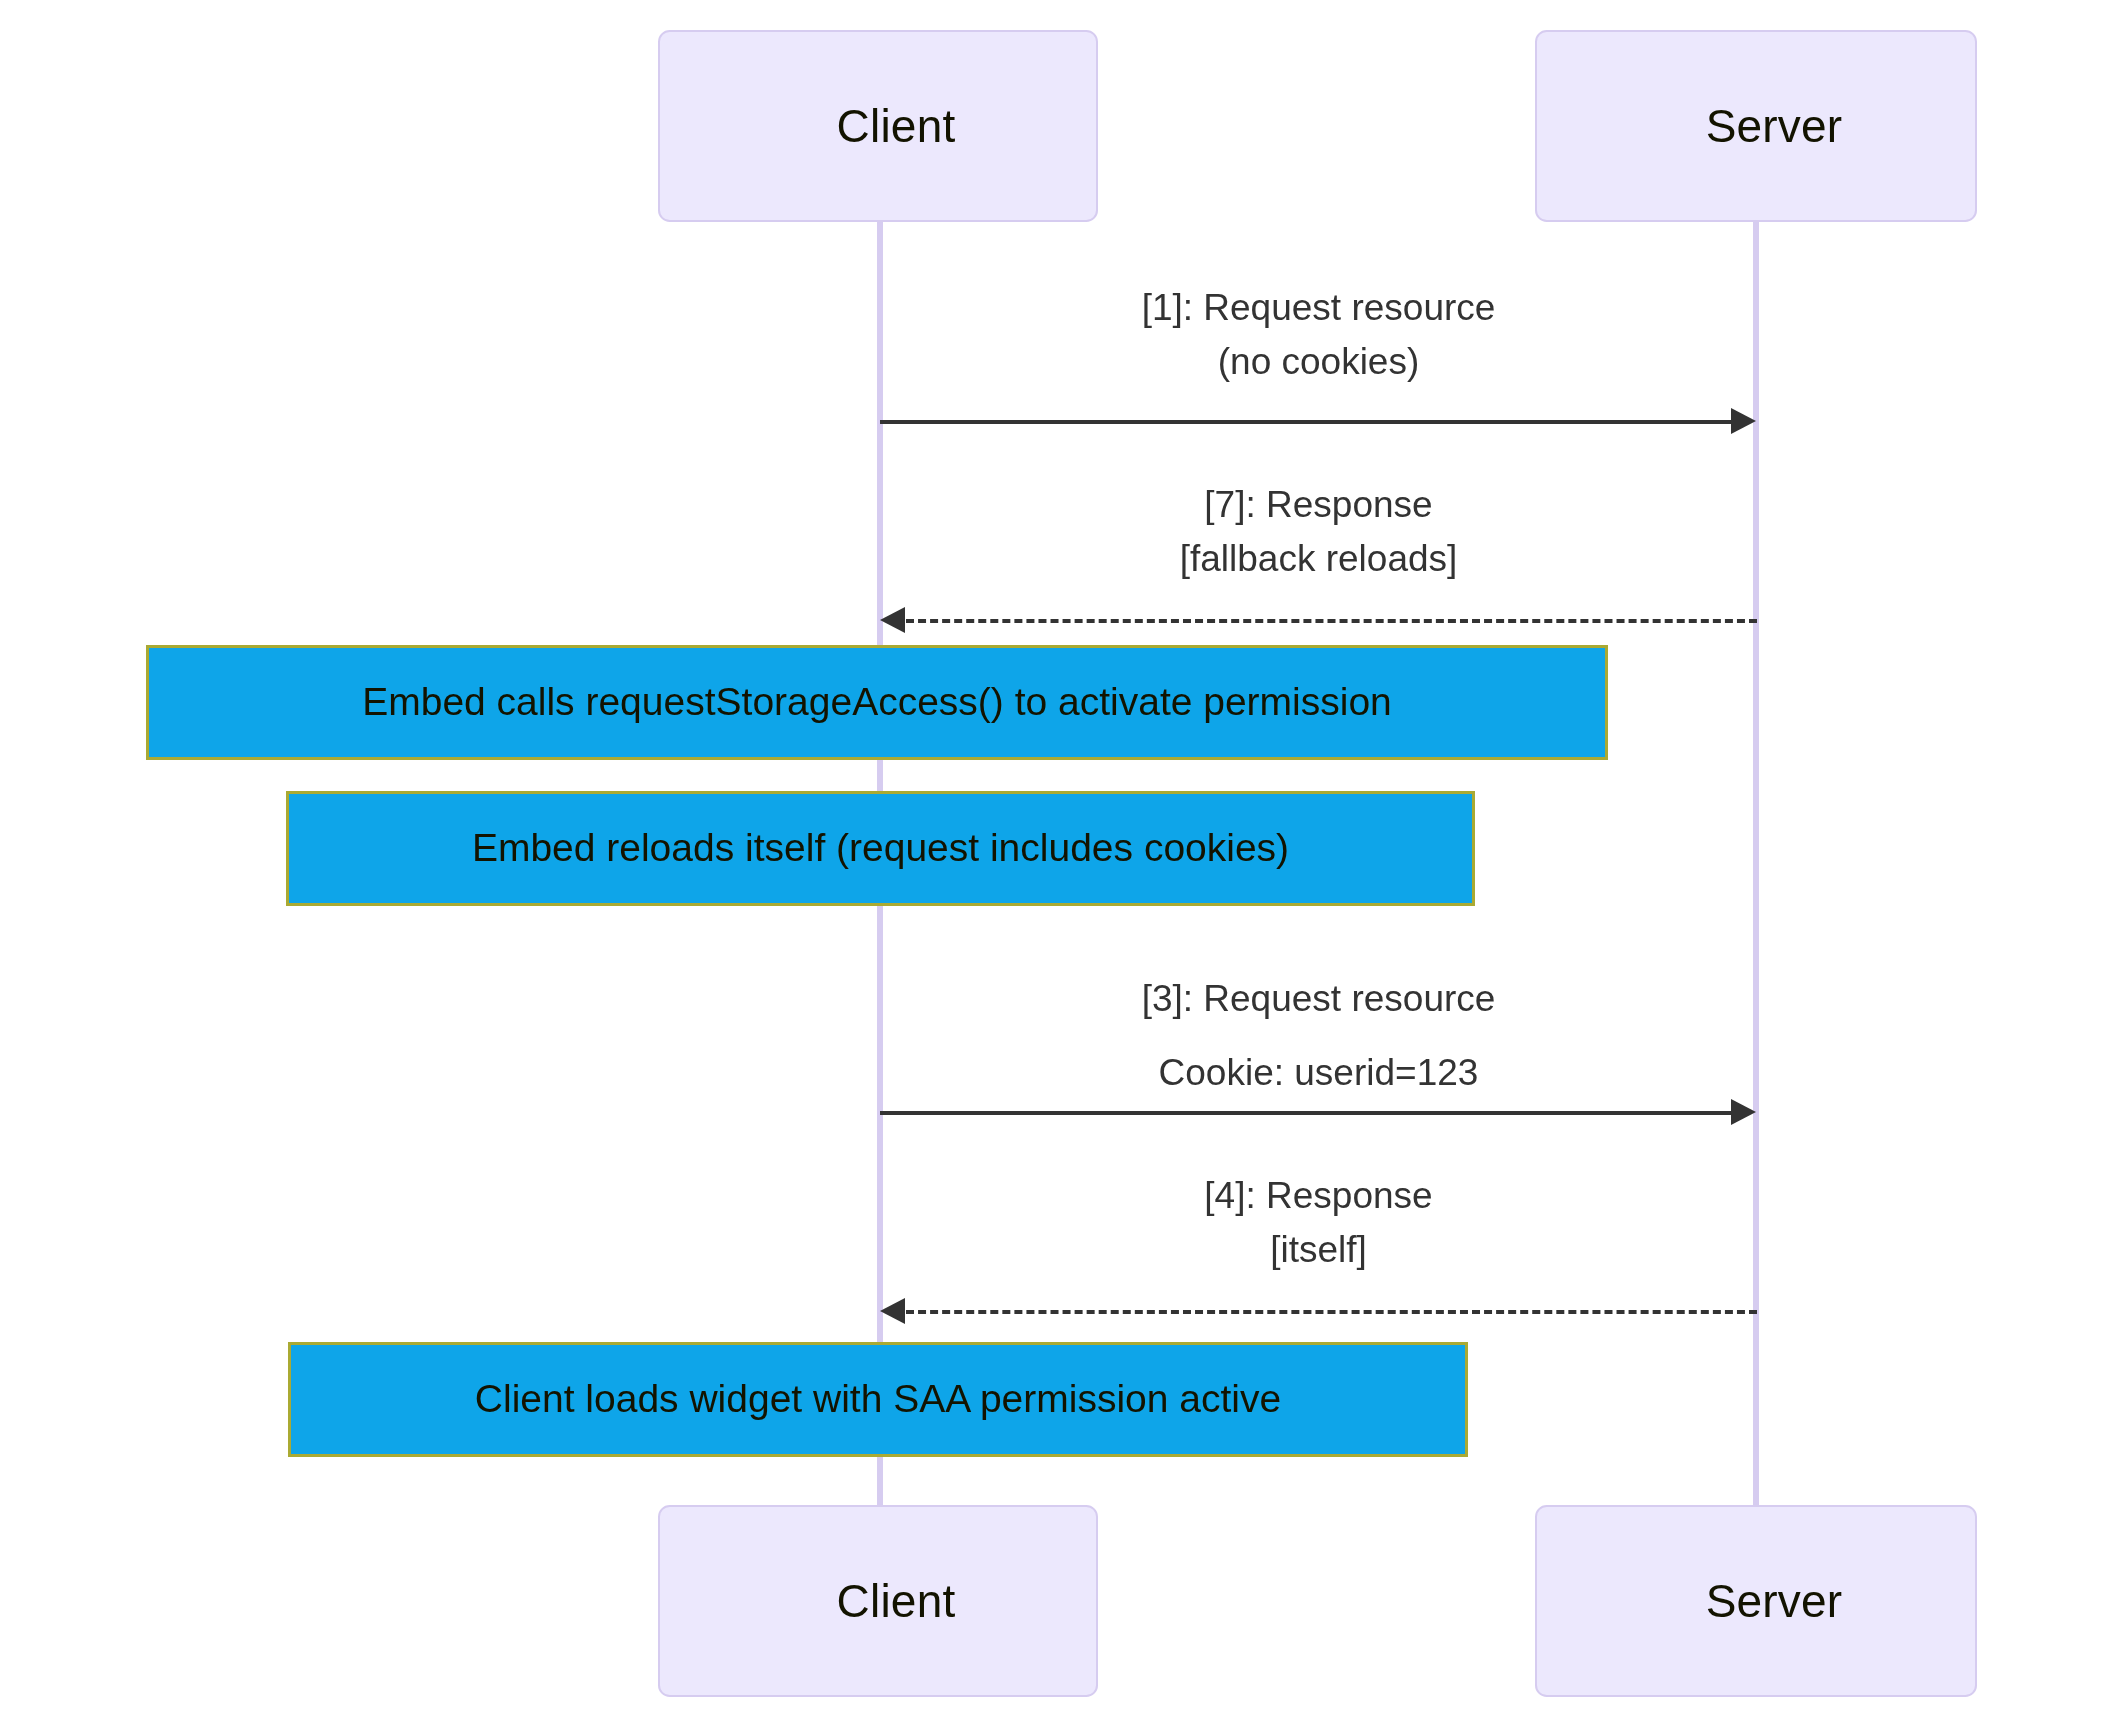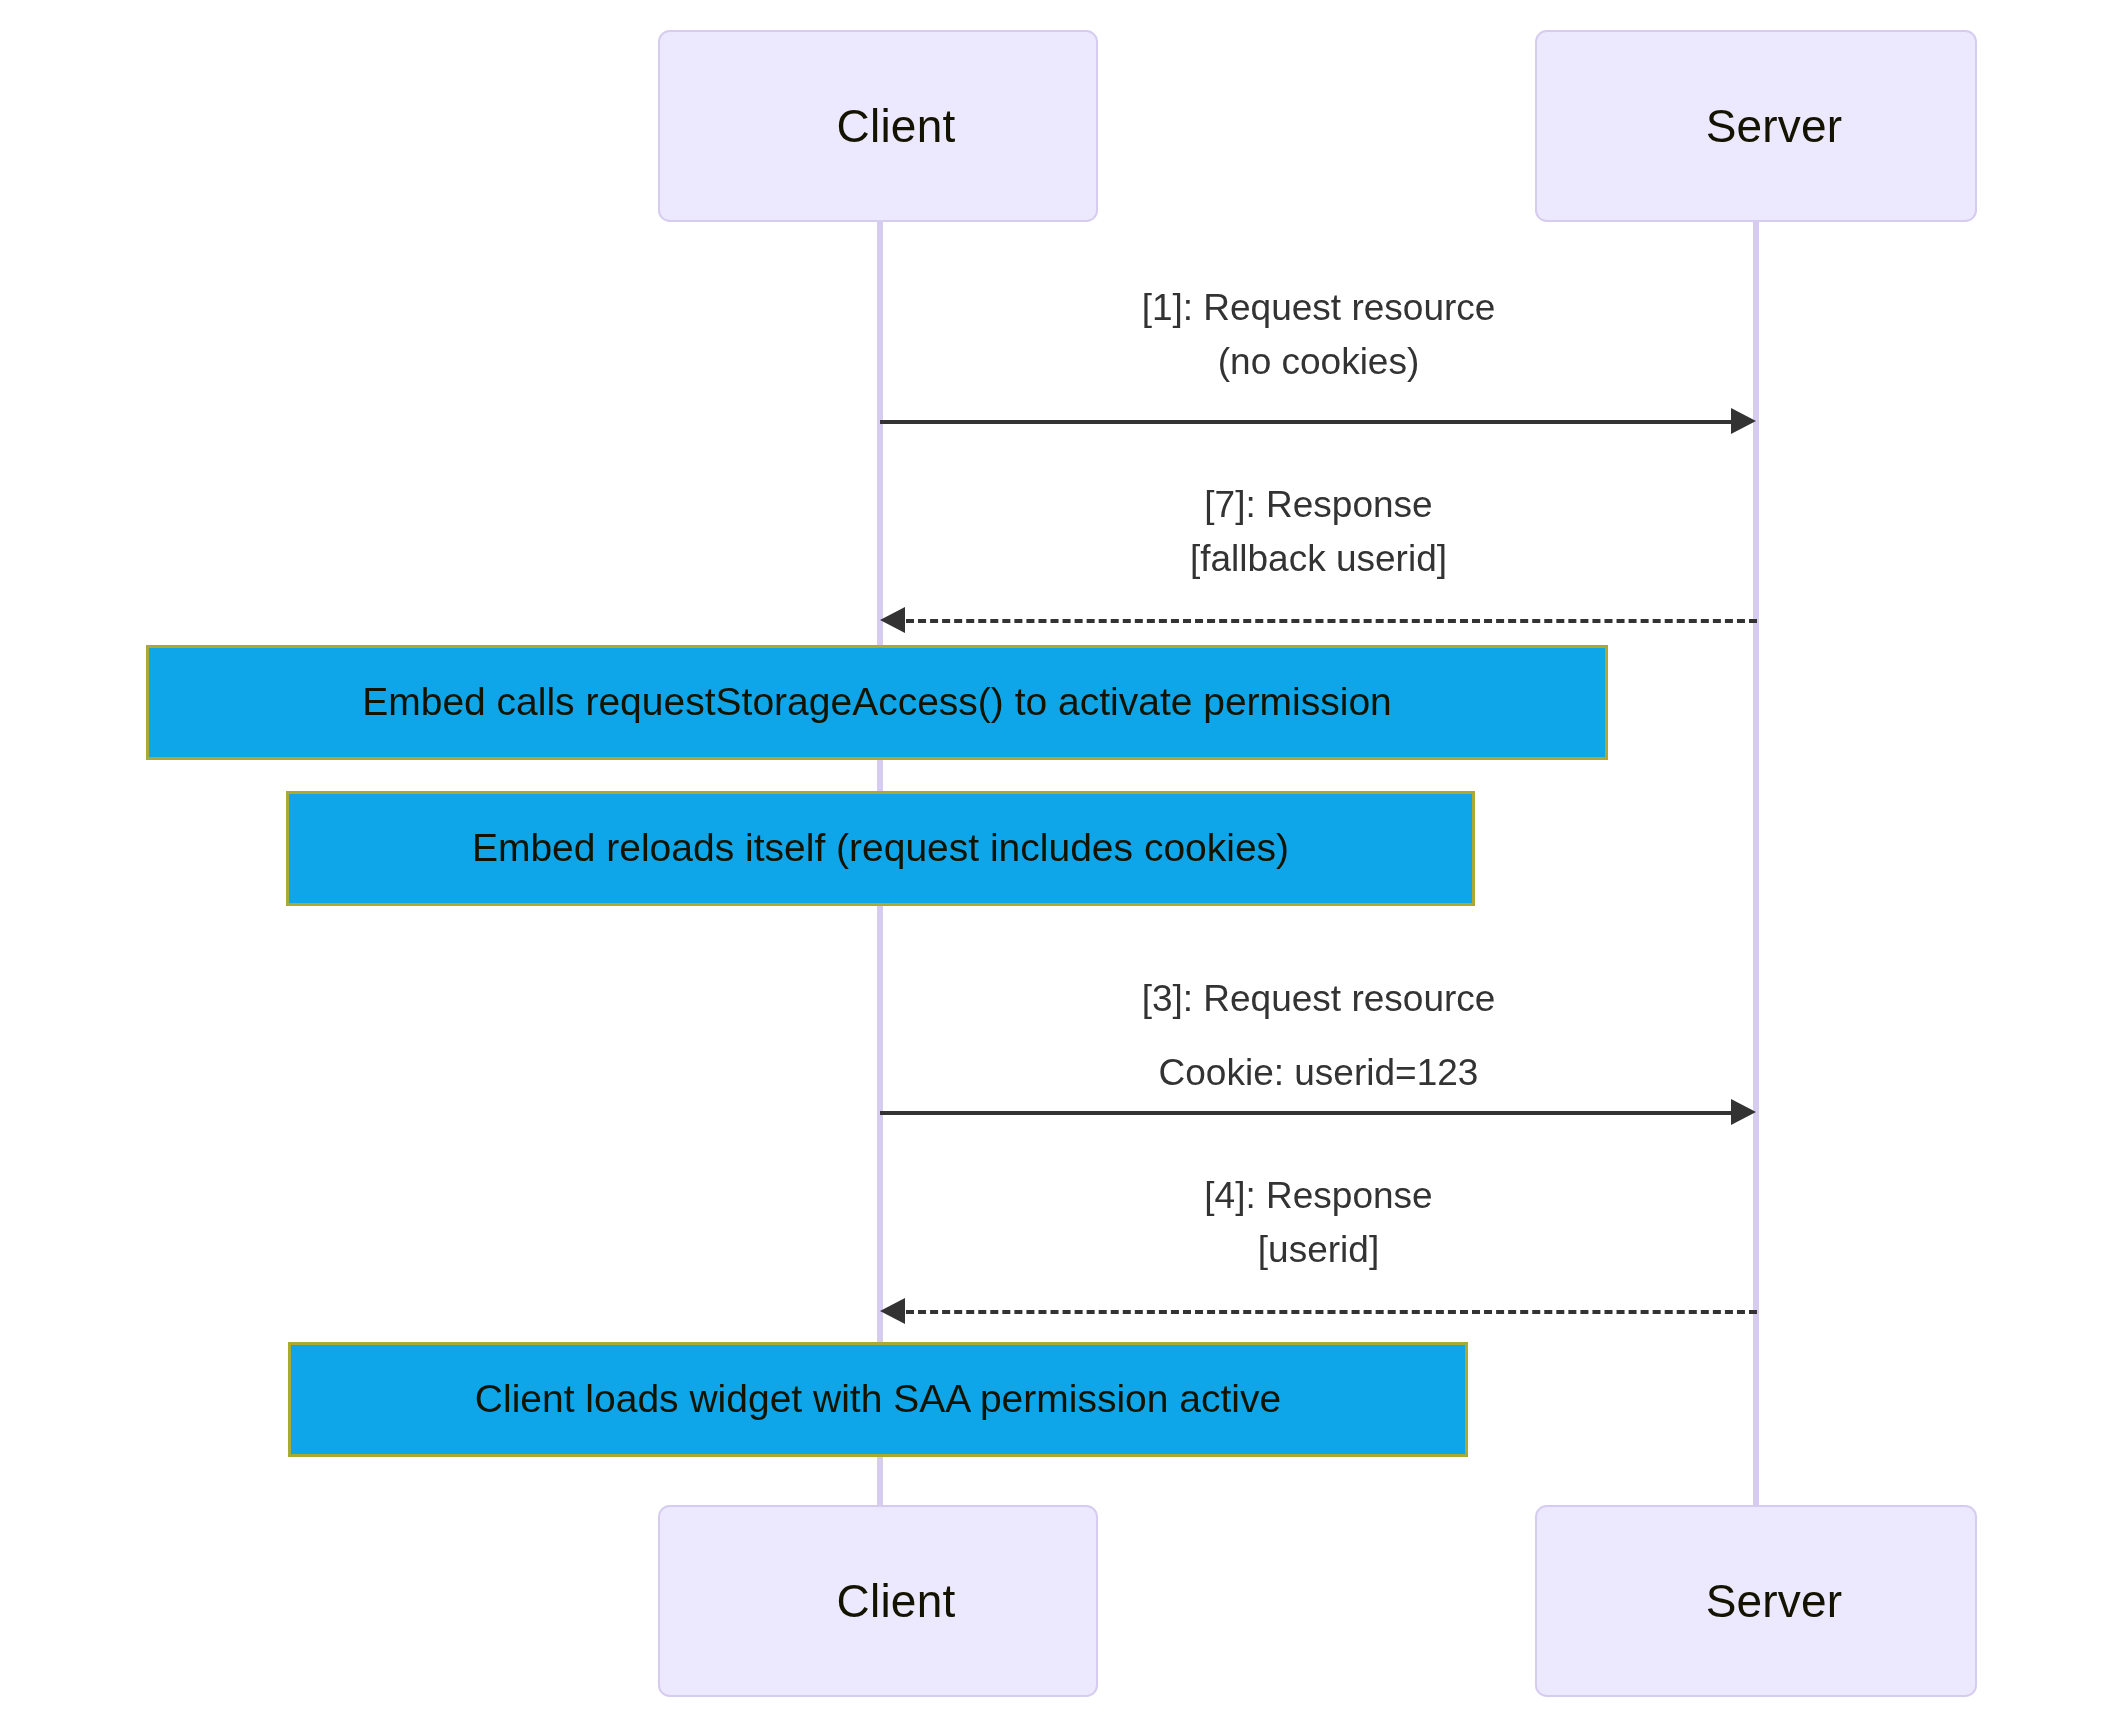--- a/index.html
+++ b/index.html
@@ -125,21 +125,21 @@
   </div>
 
   <div class="msg-label" style="left:880px; top:286px; width:877px;">[1]: Request resource</div>
   <div class="msg-label" style="left:880px; top:340px; width:877px;">(no cookies)</div>
   <div class="message" style="left:880px; top:420px; width:877px; height:3.9px;">
     <div class="msg-line" style="width:851px;"></div>
     <div class="arrowhead right" style="left:851px;"></div>
   </div>
 
   <div class="msg-label" style="left:880px; top:483px; width:877px;">[7]: Response</div>
-  <div class="msg-label" style="left:880px; top:537px; width:877px;">[fallback userid]</div>
+  <div class="msg-label" style="left:880px; top:537px; width:877px;">[fallback reloads]</div>
   <div class="message" style="left:880px; top:619px; width:877px; height:3.9px;">
     <div class="msg-line dashed" style="left:25.6px; width:851px;"></div>
     <div class="arrowhead left" style="left:0px;"></div>
   </div>
 
   <div class="note" style="left:146px; top:645px; width:1462px; height:115px;">
     <span class="note-text">Embed calls requestStorageAccess() to activate permission</span>
   </div>
 
   <div class="note" style="left:286px; top:791px; width:1189px; height:115px;">
@@ -147,21 +147,21 @@
   </div>
 
   <div class="msg-label" style="left:880px; top:977px; width:877px;">[3]: Request resource</div>
   <div class="msg-label" style="left:880px; top:1031px; width:877px;margin-top:20px;">Cookie: userid=123</div>
   <div class="message" style="left:880px; top:1111px; width:877px; height:3.9px;">
     <div class="msg-line" style="width:851px;"></div>
     <div class="arrowhead right" style="left:851px;"></div>
   </div>
 
   <div class="msg-label" style="left:880px; top:1174px; width:877px;">[4]: Response</div>
-  <div class="msg-label" style="left:880px; top:1228px; width:877px;">[userid]</div>
+  <div class="msg-label" style="left:880px; top:1228px; width:877px;">[itself]</div>
   <div class="message" style="left:880px; top:1310px; width:877px; height:3.9px;">
     <div class="msg-line dashed" style="left:25.6px; width:851px;"></div>
     <div class="arrowhead left" style="left:0px;"></div>
   </div>
 
   <div class="note" style="left:288px; top:1342px; width:1180px; height:115px;">
     <span class="note-text">Client loads widget with SAA permission active</span>
   </div>
 
   <div class="participant-box" style="left:658px; top:1505px; width:440px; height:192px;">

